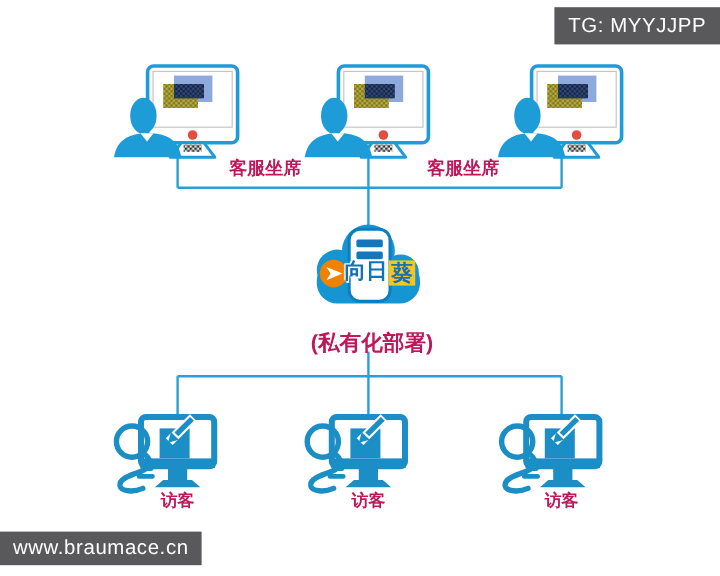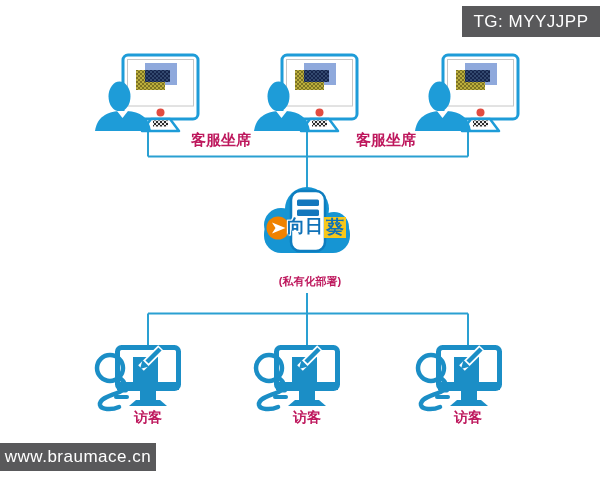--- a/index.html
+++ b/index.html
@@ -8,28 +8,28 @@
     font-family:"Liberation Sans","DejaVu Sans",sans-serif;
   }
   .stage svg{position:absolute;left:0;top:0;}
   .lbl{
     position:absolute;transform:translateX(-50%);
     color:#be185d;font-weight:bold;white-space:nowrap;
   }
   .lbl-agents{top:131px;font-size:15px;}
   .lbl-visitor{top:409px;font-size:14px;font-family:Liberation Mono, monospace;}
   .lbl-server-title{top:257px;font-size:15px;}
-  .lbl-server-sub{top:274px;font-size:11px;}
+  .lbl-server-sub{top:274px;font-size:18px;}
   .badge{
     position:absolute;background:#59595B;color:#ffffff;
     display:flex;align-items:center;justify-content:center;
     font-size:17px;letter-spacing:.5px;
   }
   .badge-tg{left:462px;top:6px;width:138px;height:31px;}
-  .badge-site{left:0px;top:443px;width:156px;height:28px;}
+  .badge-site{left:0px;top:443px;width:168px;height:28px;}
   .brand{
     position:absolute;left:287px;top:215px;height:23px;
     display:flex;align-items:flex-end;
     font-size:18px;font-weight:bold;color:#1072B8;
     text-shadow:0 0 2px #fff,0 0 2px #fff,1px 1px 0 #fff,-1px -1px 0 #fff;
     white-space:nowrap;
   }
   .brand .hl{
     background:#F6C71B;padding:0 2px;margin-left:1px;line-height:21px;
     text-shadow:none;

